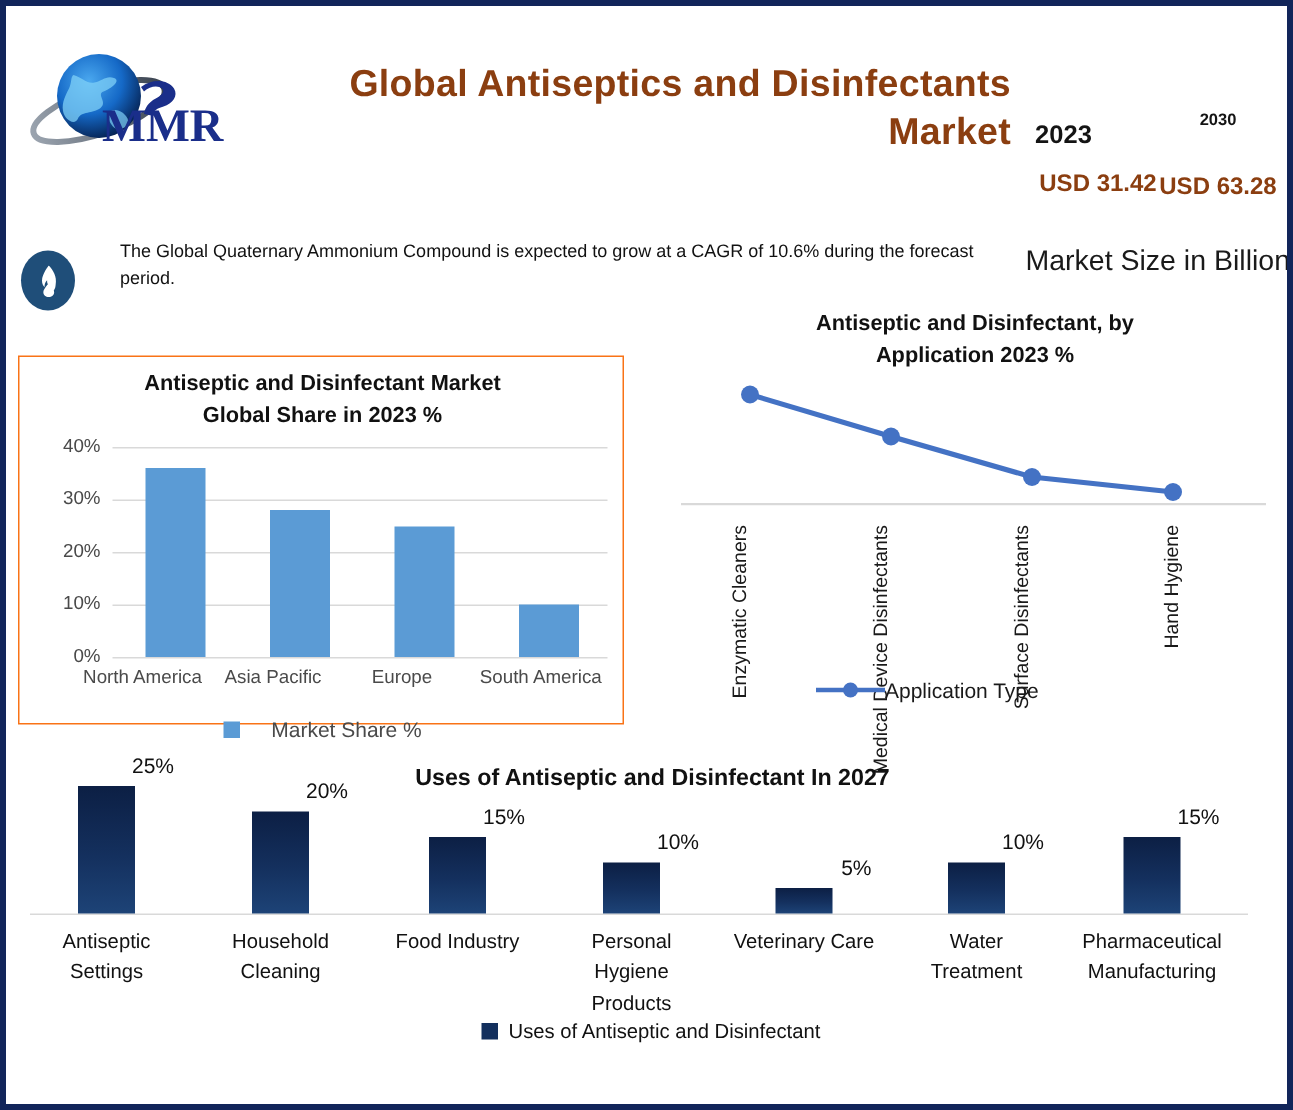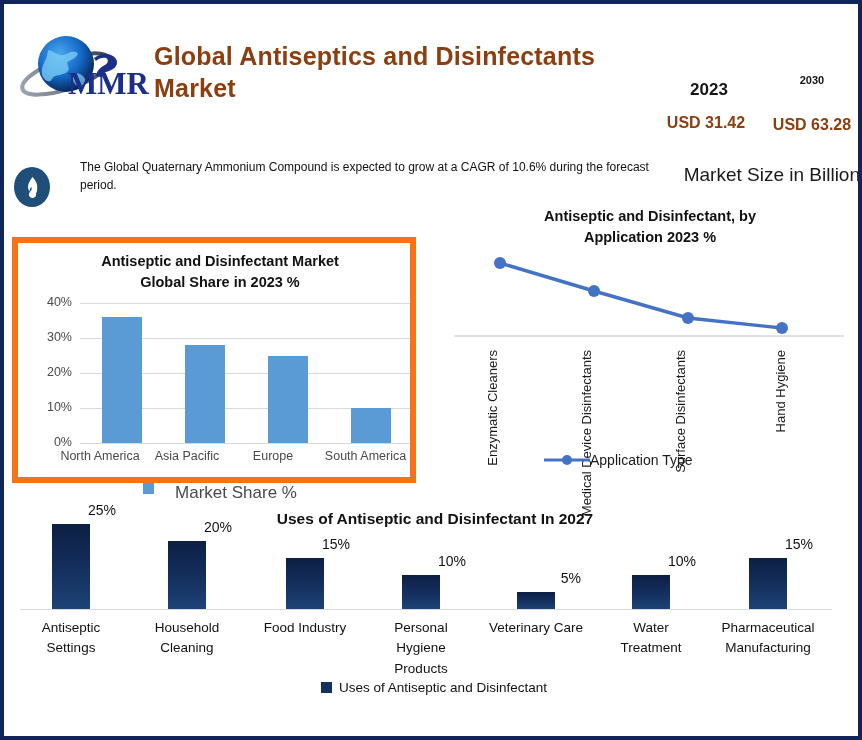--- a/index.html
+++ b/index.html
@@ -28,21 +28,21 @@
     width: 140px;
     height: 74px;
   }
   .logo svg { display:block; }
 
   .main-title {
     position: absolute;
     left: 150px;
     top: 36px;
     width: 520px;
-    text-align: left;
+    text-align: right;
     font-size: 25px;
     font-weight: bold;
     line-height: 1.28;
     color: #8b3e10;
     letter-spacing: .2px;
   }
 
   .kpi-year-2023 {
     position: absolute;
     left: 662px; top: 76px;
@@ -50,21 +50,21 @@
     font-size: 17px; font-weight: bold; color: #141414;
   }
   .kpi-year-2030 {
     position: absolute;
     left: 762px; top: 70px;
     width: 92px; text-align: center;
     font-size: 11px; font-weight: bold; color: #141414;
   }
   .kpi-val-2023 {
     position: absolute;
-    left: 650px; top: 110px;
+    left: 676px; top: 110px;
     width: 104px; text-align: center;
     font-size: 16px; font-weight: bold; color: #8b3e10;
   }
   .kpi-val-2030 {
     position: absolute;
     left: 756px; top: 112px;
     width: 104px; text-align: center;
     font-size: 16px; font-weight: bold; color: #8b3e10;
   }
   .kpi-caption {
@@ -90,21 +90,21 @@
     font-size: 12px;
     line-height: 1.48;
     color: #111111;
   }
 
   
   .panel1 {
     position: absolute;
     left: 8px; top: 233px;
     width: 404px; height: 246px;
-    border: 6px solid #f97316;
+    border: 1px solid #f97316;
     background: #ffffff;
     box-sizing: border-box;
   }
   .p1-title {
     position: absolute; left: 0; top: 8px; width: 404px;
     text-align: center;
     font-size: 14.5px; font-weight: bold; color: #111;
     line-height: 1.45;
   }
   .p1-plot {
@@ -130,23 +130,23 @@
   }
   .p1-xlab {
     position: absolute;
     top: 206px;
     font-size: 12.5px; color: #4a4a4a;
     text-align: center;
     white-space: nowrap;
   }
   .p1-legend {
     position: absolute; left: 0; top: 240px; width: 404px;
-    display: flex; justify-content: center;
+    display: flex; align-items: center; justify-content: center;
     gap: 21px;
-    font-size: 17px; color: #4a4a4a;
+    font-size: 14px; color: #4a4a4a;
   }
   .p1-legend .swatch {
     width: 11px; height: 11px; background: #5b9bd5; display:block;
   }
 
   
   .panel2 {
     position: absolute;
     left: 436px; top: 198px;
     width: 418px; height: 280px;

